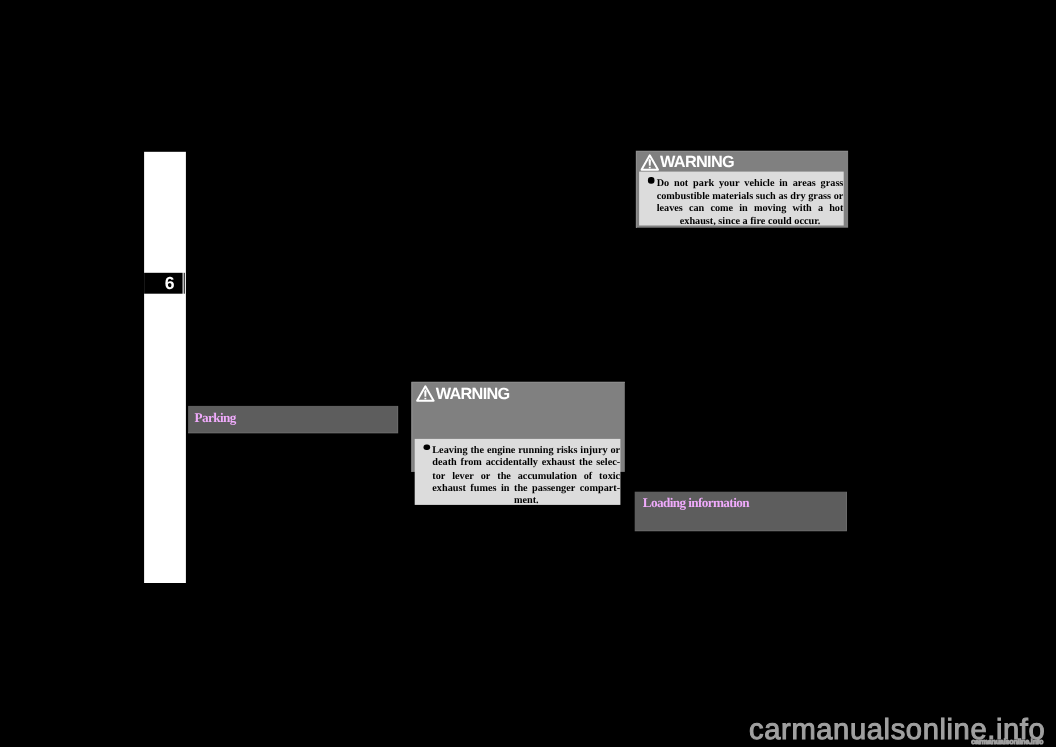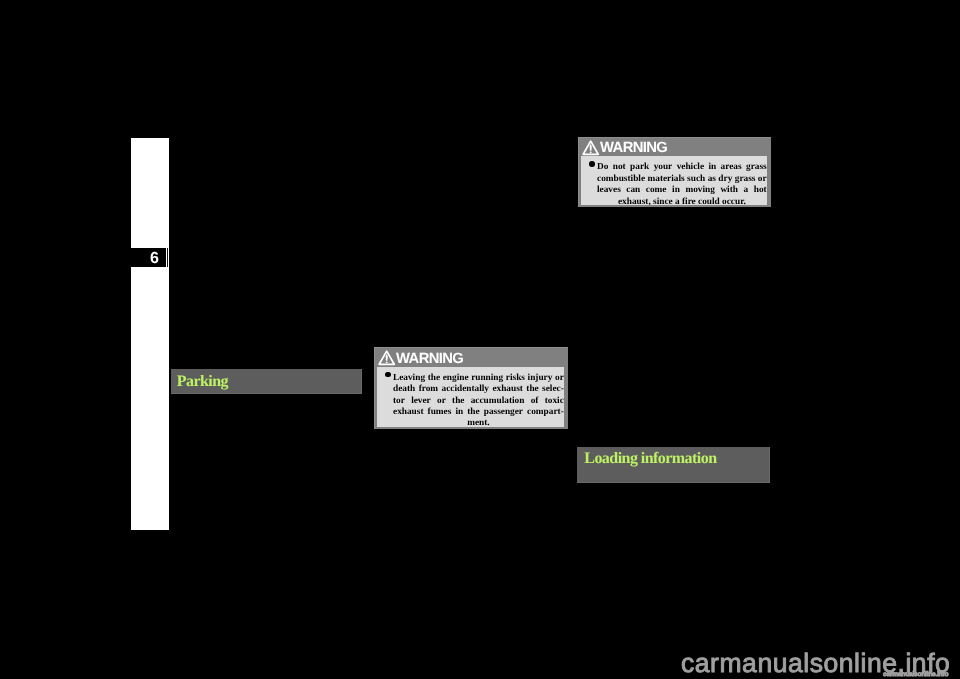--- a/index.html
+++ b/index.html
@@ -10,22 +10,22 @@
 
   
   .tabstrip{position:absolute;left:130.7px;top:137.6px;width:38.4px;height:392.3px;background:#ffffff;}
   .tabnum{position:absolute;left:130.7px;top:248px;width:35.6px;height:18.5px;background:#000000;
           color:#ffffff;font-family:"Liberation Sans",sans-serif;font-weight:bold;
           font-size:16px;line-height:22.5px;text-align:right;padding-right:7.5px;
           box-sizing:border-box;}
   .tabnum-edge{position:absolute;left:166.8px;top:248px;width:1.5px;height:18.5px;background:#141414;}
 
   
-  .sechead{position:absolute;background:#5d5d5d;color:#bef264;
-           font-family:"Liberation Serif",serif;font-weight:bold;font-size:16px;
+  .sechead{position:absolute;background:#5d5d5d;color:#f0abfc;
+           font-family:"Liberation Serif",serif;font-weight:bold;font-size:12px;
            letter-spacing:-0.55px;box-shadow:inset -1px -1px 0 0 #6a6a6a;}
   .sechead span{position:absolute;white-space:nowrap;}
   #sec-parking{left:170.7px;top:368.9px;width:191.5px;height:24.8px;}
   #sec-parking span{left:6.1px;top:4.4px;}
   #sec-loading{left:577px;top:446.8px;width:193.3px;height:36px;}
   #sec-loading span{left:7.3px;top:3.7px;}
 
   
   .warnbox{position:absolute;background:#808080;box-sizing:border-box;padding:0;
            box-shadow:inset 1px 1px 0 0 #8e8e8e;}
@@ -38,21 +38,21 @@
             font-family:"Liberation Serif",serif;font-weight:bold;font-size:9.3px;
             position:relative;overflow:hidden;}
   .wline{position:relative;height:11.47px;white-space:nowrap;display:flex;
          justify-content:space-between;}
   .wline.last{display:block;text-align:center;}
   .wline i{font-style:normal;}
   .bullet{position:absolute;left:8.1px;top:5.3px;width:5.5px;height:5.5px;border-radius:50%;
           background:#000000;font-size:0;line-height:0;overflow:hidden;color:transparent;}
 
   #warn-parking{left:374px;top:347.4px;width:193.6px;height:81.5px;}
-  #warn-parking .warnbody{height:60.6px;}
+  #warn-parking .warnbody{height:60.6px;margin-top:32px;}
   #warn-loading{left:578px;top:137px;width:192.5px;height:70px;}
   #warn-loading .warnbody{height:48.5px;}
 
   .wtext{padding-left:16px;padding-right:0.2px;padding-top:6px;}
 
   
   .wm{position:absolute;color:#a0a0a0;font-family:"Liberation Sans",sans-serif;
       white-space:nowrap;}
   #wm-main{left:681px;top:647.5px;font-size:26.5px;letter-spacing:0.55px;font-weight:400;
            -webkit-text-stroke:0.9px #a0a0a0;paint-order:stroke fill;}

